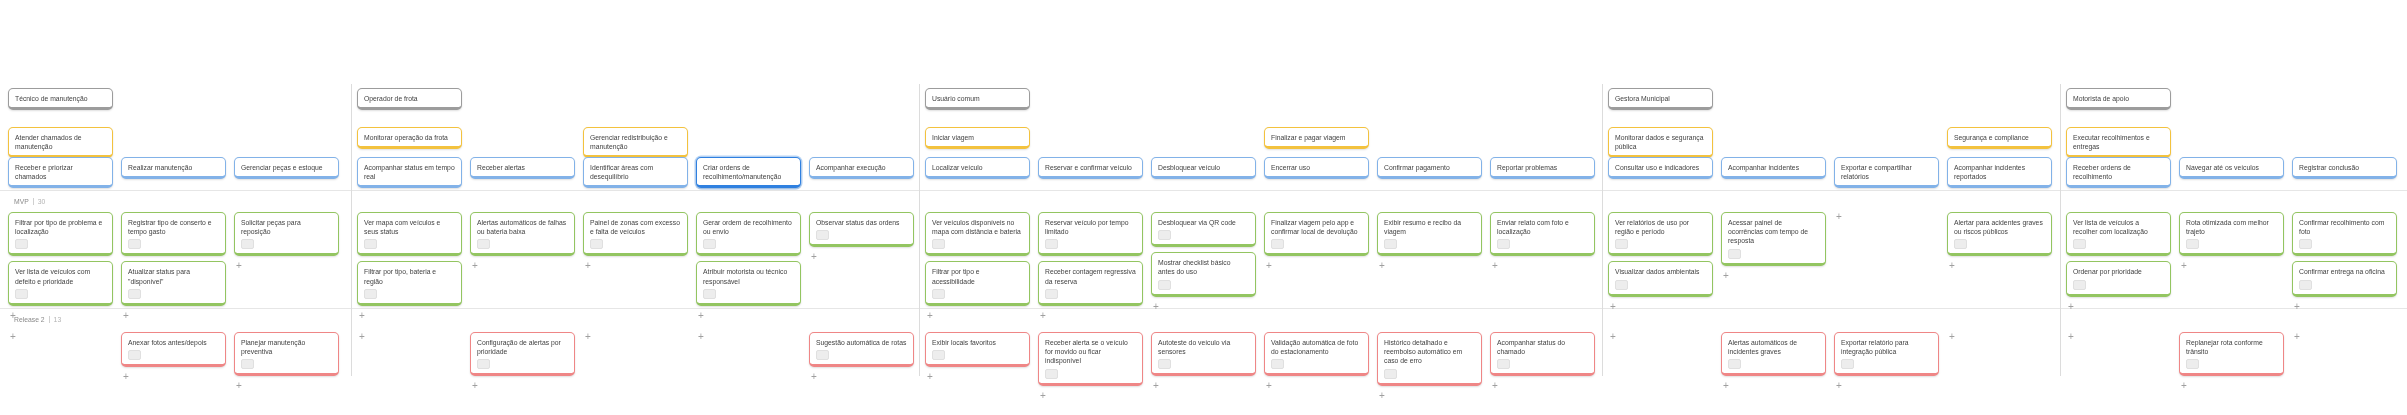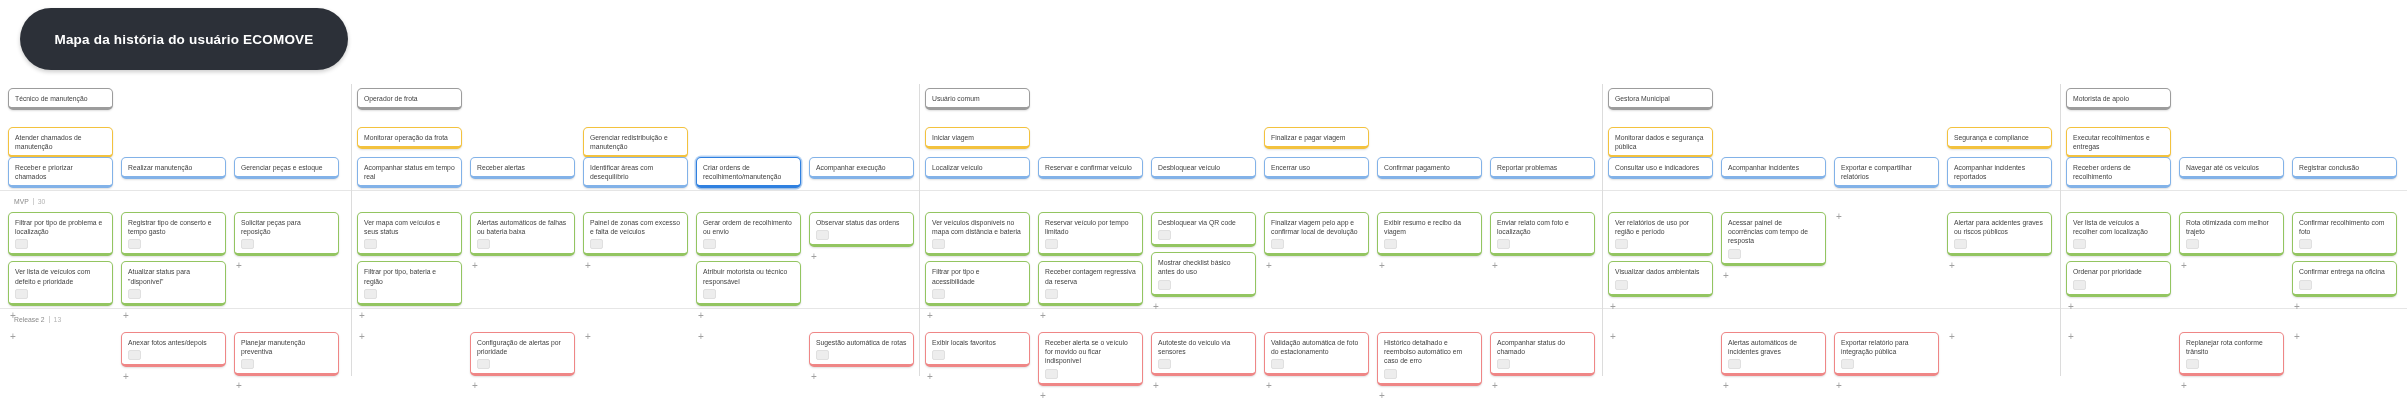--- a/index.html
+++ b/index.html
@@ -28,21 +28,20 @@
   .band-r2 .story-card{border-color:#ef8686;}
   .story-badge{width:11px;height:8px;background:#ededed;border:1px solid #e0e0e0;
        border-radius:2px;margin-top:3px;}
   .plus{font-size:10px;color:#9f9f9f;line-height:9px;padding-left:2px;width:10px;
        user-select:none;cursor:pointer;}
 </style>
 </head>
 <body>
 
 <div class="board">
-  <div class="title-pill">Mapa da história do usuário ECOMOVE</div>
 
   <div class="hdivider" style="top:190px"></div>
   <div class="hdivider" style="top:308px"></div>
 
   <div class="release-label" style="top:198px">
     <span>MVP</span>
     <span class="sep"></span>
     <span class="count">30</span>
   </div>
   <div class="release-label" style="top:316px">

